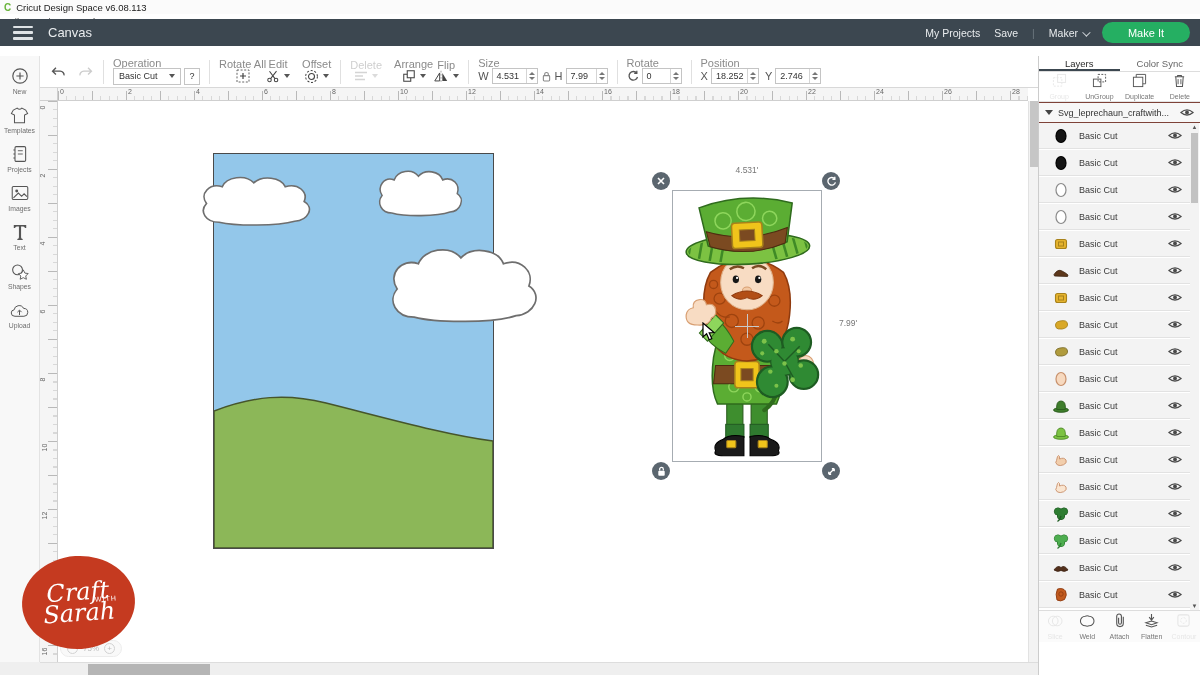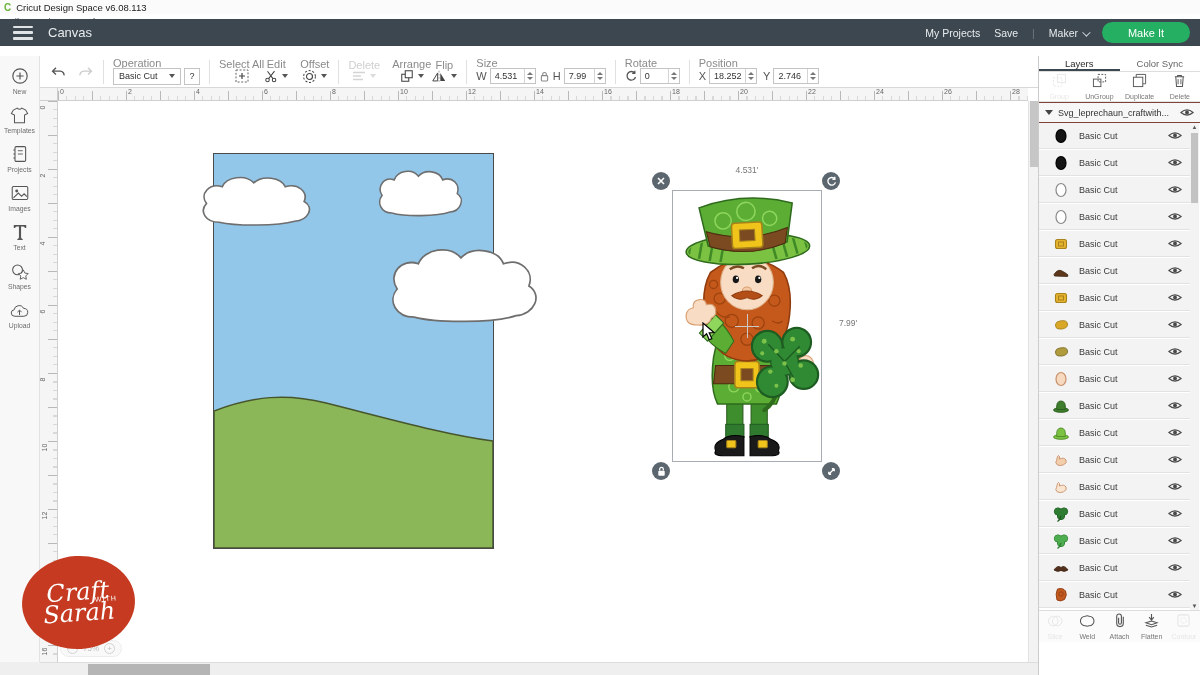--- a/index.html
+++ b/index.html
@@ -149,21 +149,21 @@
     <div class="tb-row">
       <span class="selbox">
           <span>Basic Cut</span>
           <span class="car"></span>
         </span>
       <span class="qbox">?</span>
     </div>
   </div>
   <div class="tb-sep"></div>
   <div class="tb-col">
-    <span class="tb-lbl">Select All</span>
+    <span class="tb-lbl">Rotate All</span>
     <span class="tbic">
       <svg width="14" height="14" viewBox="0 0 14 14">
           <rect x="1" y="1" width="12" height="12" fill="none" stroke="#666" stroke-dasharray="2 1.6"></rect>
           <path d="M7 4 V10 M4 7 H10" stroke="#444" stroke-width="1.2"></path>
         </svg>
       </span>
   </div>
   <div class="tb-col" style="">
     <span class="tb-lbl">Edit</span>
     <span class="tbic">

